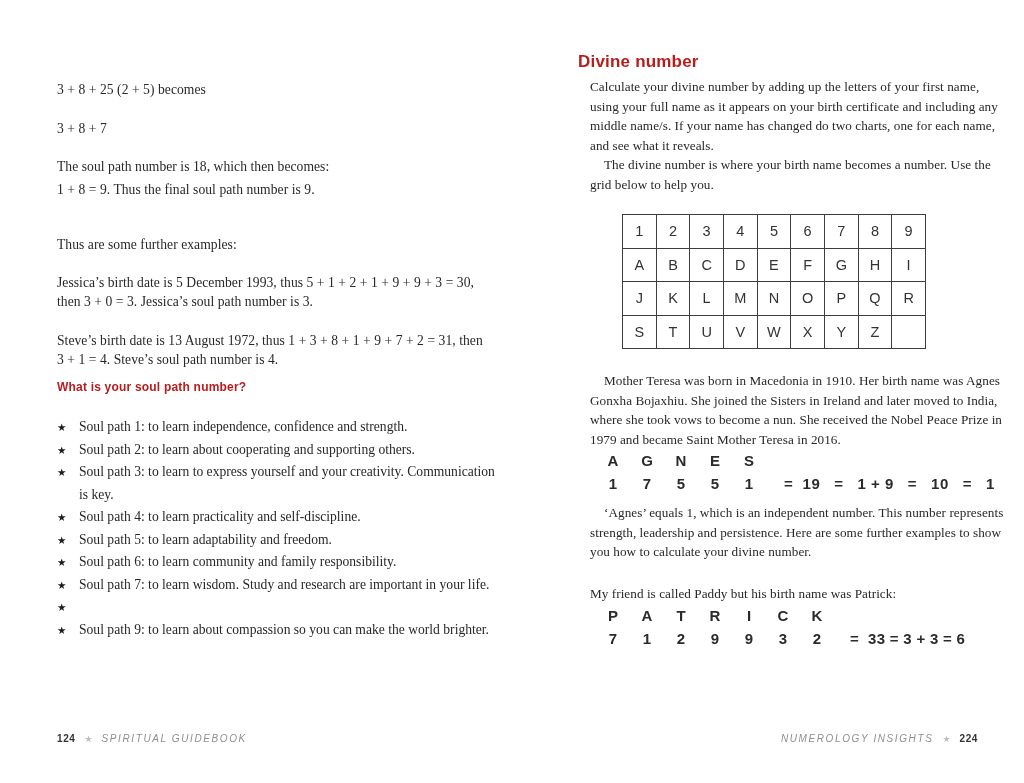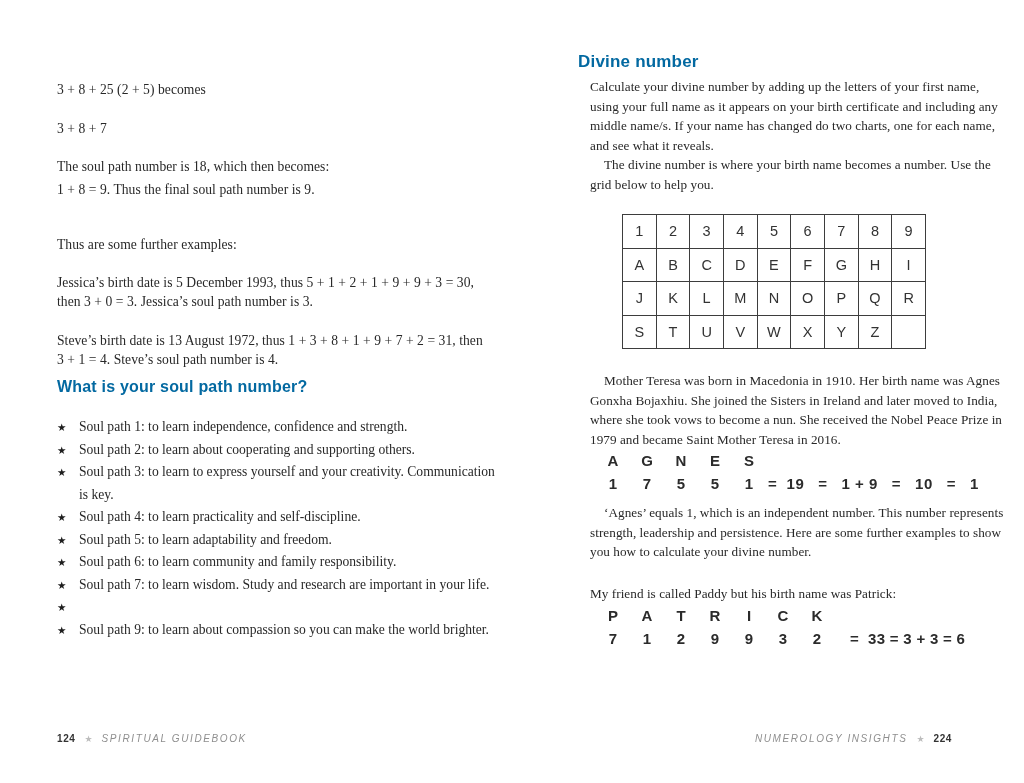--- a/index.html
+++ b/index.html
@@ -9,44 +9,44 @@
     -webkit-font-smoothing:antialiased;
   }
   .spread{position:relative;width:1024px;height:783px;}
   .page{position:absolute;top:0;}
   .page-left{left:57px;width:505px;}
   .page-right{left:578px;width:430px;}
   .blk{position:absolute;left:0;margin:0;}
   p.body{font-size:13.6px;line-height:19.4px;white-space:pre-line;letter-spacing:0.05px;}
   .page-right p.body{font-size:13.2px;line-height:19.7px;margin-left:12px;}
   .indent{text-indent:14px;}
-  h2.heading{font-family:"Liberation Sans", sans-serif;font-weight:700;color:#0369a1;margin:0;letter-spacing:0.2px;}
-  .h-left{font-size:16px;line-height:24px;}
+  h2.heading{font-family:"Liberation Sans", sans-serif;font-weight:700;color:#b91c1c;margin:0;letter-spacing:0.2px;}
+  .h-left{font-size:12px;line-height:24px;}
   .h-right{font-size:17px;line-height:23px;}
   ul.soul-list{list-style:none;margin:0;padding:0;font-size:13.6px;line-height:22.5px;}
   ul.soul-list li{display:flex;}
   .star-bullet{width:22px;flex:none;font-family:"DejaVu Sans", sans-serif;font-size:10.5px;color:#1d1d1d;}
   .soul-text{white-space:pre-line;}
   table.num-grid{
     position:absolute;left:44px;border-collapse:collapse;table-layout:fixed;width:304px;
     font-family:"Liberation Sans", sans-serif;font-size:14.5px;color:#333;
   }
   table.num-grid td{border:1px solid #3d3d3d;height:32.6px;text-align:center;padding:0;}
   .calc{position:absolute;left:0;font-family:"Liberation Sans", sans-serif;font-weight:700;color:#2b2b2b;font-size:15px;}
   .calc-row{display:flex;padding-left:18px;line-height:23px;}
   .calc-cell{width:34px;flex:none;text-align:center;}
-  .calc-tail{white-space:pre;margin-left:2px;letter-spacing:0.5px;}
+  .calc-tail{white-space:pre;margin-left:18px;letter-spacing:0.5px;}
   .calc-patrick .calc-row{line-height:22.5px;}
   .calc-patrick .calc-tail{margin-left:16px;letter-spacing:0.3px;}
   .footer{
     position:absolute;top:733px;font-family:"Liberation Sans", sans-serif;font-size:10px;
     letter-spacing:1.6px;display:flex;align-items:center;gap:9px;
   }
   .footer-left{left:57px;}
-  .footer-right{right:72px;}
+  .footer-right{right:46px;}
   .page-num{font-weight:700;color:#333;letter-spacing:0.6px;}
   .footer-title{color:#8f8f8f;font-style:italic;}
   .footer-star{color:#bdbdbd;font-size:9px;font-family:"DejaVu Sans", sans-serif;letter-spacing:0;}
 </style>
 </head>
 <body>
 
 <div class="spread">
 
   <section class="page page-left">

